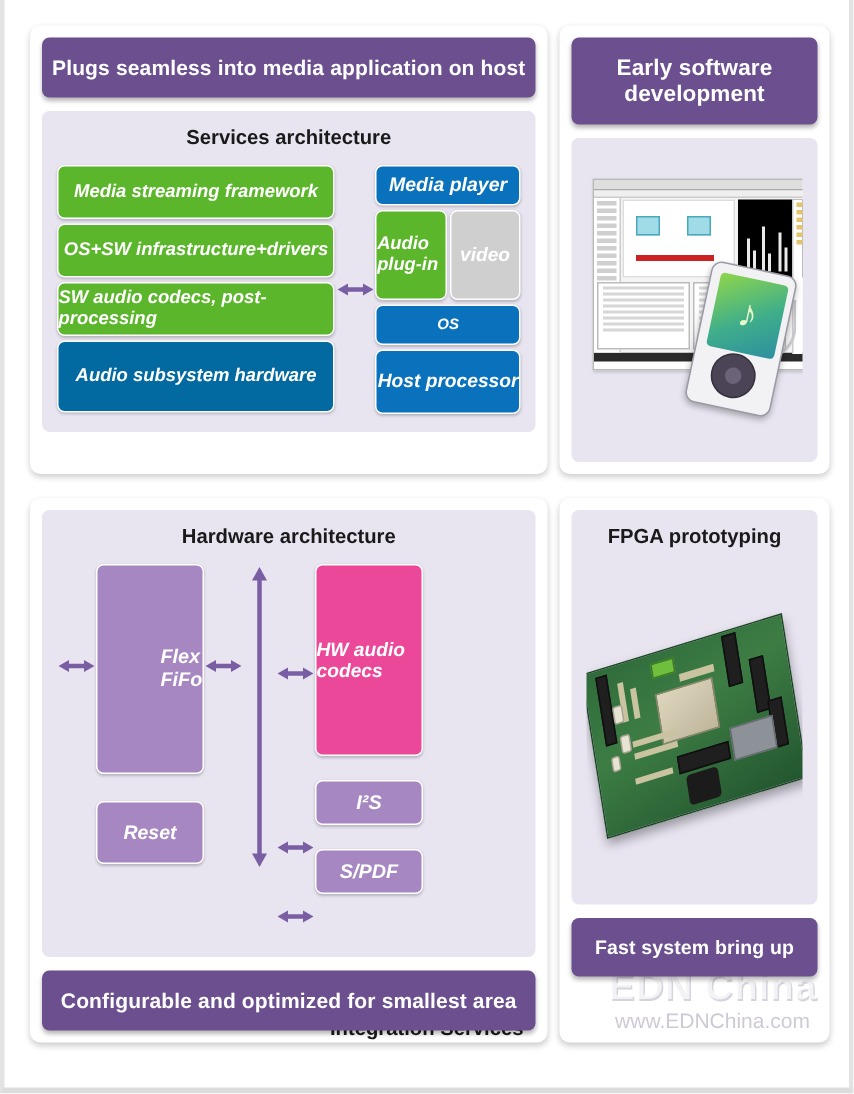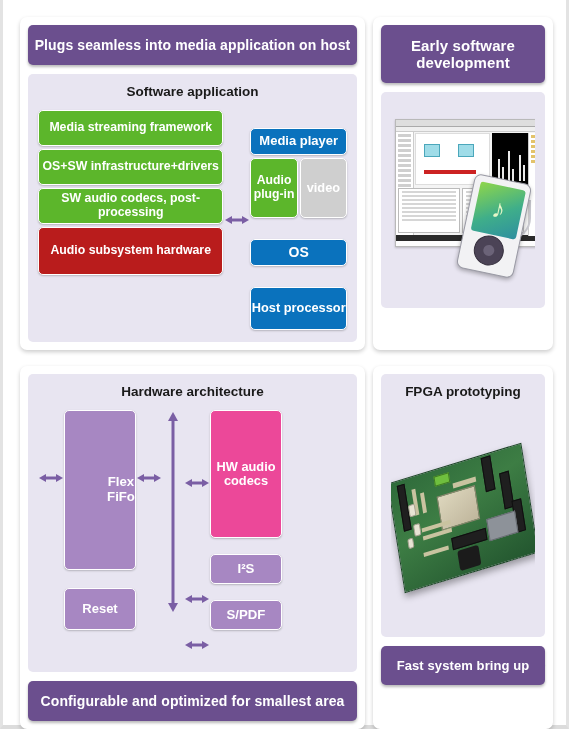--- a/index.html
+++ b/index.html
@@ -65,63 +65,63 @@
     font-weight: bold;
     color: #1a1a1a;
     margin-bottom: 11px;
   }
 
   
   .blk {
     border-radius: 5px;
     color: #ffffff;
     font-weight: bold;
-    text-align: center;
     display: flex;
     align-items: center;
     justify-content: center;
     border: 1.6px solid #ffffff;
     box-shadow: 0 1px 2px rgba(0,0,0,0.22);
     line-height: 1.12;
+    font-style: italic;
   }
   .green  { background: #5cb62b; }
-  .gray   { background: #b91c1c; }
-  .blue   { background: #0a72bd; margin-top: 18px; }
+  .gray   { background: #0369a1; }
+  .blue   { background: #0a72bd; }
   .lgray  { background: #cfcfcf; color: #ffffff; }
   .purple { background: #a787c2; }
   .orange { background: #ec4899; }
 
   
   .sw-wrap { display: flex; align-items: stretch; }
   .sw-left  { width: 192px; display: flex; flex-direction: column; gap: 3px; }
   .sw-arrow { width: 28px; display: flex; align-items: center; justify-content: center; }
   .sw-right { width: 100px; display: flex; flex-direction: column; gap: 3px; }
 
   .sw-left .blk { height: 36px; font-size: 12.3px; }
   .sw-left .blk.tall { height: 48px; }
 
   .mp   { height: 27px; font-size: 13px; }
-  .osb  { height: 27px; font-size: 14px; }
+  .osb  { height: 27px; font-size: 10px; }
   .hp   { height: 43px; font-size: 12.8px; }
   .mid-row { display: flex; gap: 2px; height: 60px; }
   .mid-row .blk { flex: 1; font-size: 12.2px; }
   .mid-row .blk.vid { font-size: 12.8px; font-weight: bold; }
 
   
   .hw-wrap { display: flex; align-items: flex-start; }
   .hw-col1 { width: 78px; display: flex; flex-direction: column; }
   .hw-a1   { width: 26px; display: flex; align-items: flex-start; padding-top: 62px; justify-content: center; }
   .hw-col2 { width: 72px; display: flex; flex-direction: column; }
   .hw-a2   { width: 26px; display: flex; align-items: flex-start; padding-top: 62px; justify-content: center; }
   .hw-bus  { width: 22px; display: flex; justify-content: center; padding-top: 2px; }
   .hw-a3   { width: 26px; display: flex; flex-direction: column; }
   .hw-col3 { width: 72px; display: flex; flex-direction: column; }
 
   .proc  { height: 140px; font-size: 12.8px; }
-  .flex  { height: 160px; font-size: 13.2px; padding-left: 42px; }
+  .flex  { height: 140px; font-size: 13.2px; padding-left: 42px; }
   .small { height: 42px; font-size: 13px; margin-top: 18px; }
   .codec { height: 128px; font-size: 12.8px; }
   .iface { height: 30px; font-size: 13.2px; margin-top: 16px; }
 
   .hw-a3 .sp1 { height: 58px; }
   .hw-a3 .sp2 { height: 86px; }
   .hw-a3 .sp3 { height: 16px; }
   .hw-a3 .cell { display: flex; align-items: center; justify-content: center; height: 30px; }
 
   
@@ -255,21 +255,21 @@
 <div class="page">
 
   <div class="panels">
 
     <div class="row">
 
       <div class="panel panel-left">
         <div class="banner banner-top-l">Plugs seamless into media application on host</div>
 
         <div class="inner">
-          <div class="inner-title">Software application</div>
+          <div class="inner-title">Services architecture</div>
 
           <div class="sw-wrap">
 
             <div class="sw-left">
               <div class="blk green">Media streaming framework</div>
               <div class="blk green">OS+SW infrastructure+drivers</div>
               <div class="blk green">SW audio codecs, post-processing</div>
               <div class="blk gray tall">Audio subsystem hardware</div>
             </div>
 

